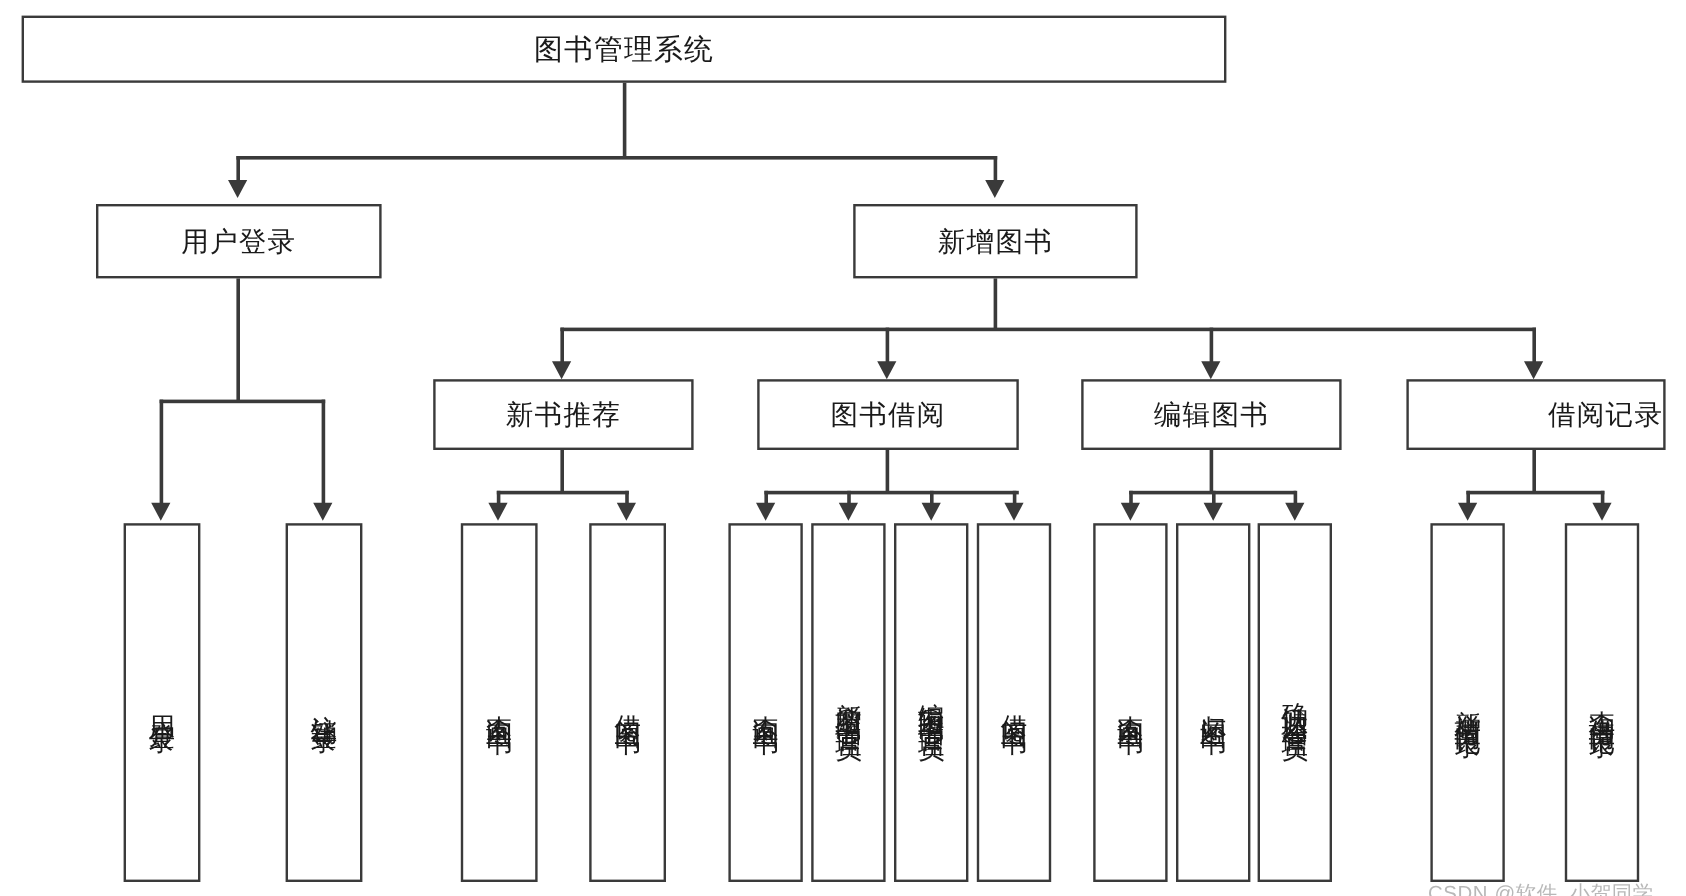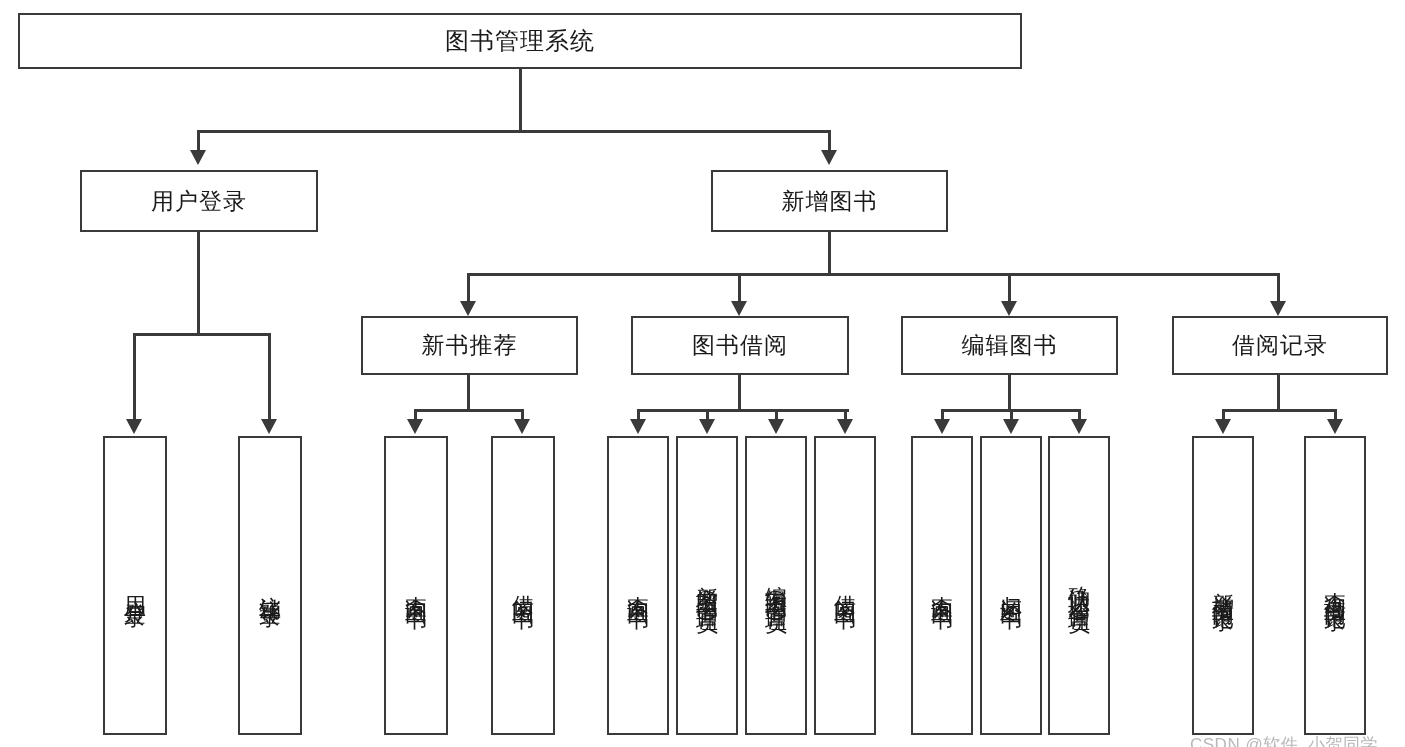--- a/index.html
+++ b/index.html
@@ -131,21 +131,21 @@
 
   <div class="node h" style="left:631px; top:316px; width:218px; height:59px;">
     <span>图书借阅</span>
   </div>
   <div class="node h" style="left:361px; top:316px; width:217px; height:59px;">
     <span>新书推荐</span>
   </div>
   <div class="node h" style="left:901px; top:316px; width:217px; height:59px;">
     <span>编辑图书</span>
   </div>
-  <div class="node h" style="left:1172px; top:316px; width:216px; height:59px;">
+  <div class="node h" style="left:1172px; top:316px; width:216px; height:59px;justify-content:flex-end;">
     <span>借阅记录</span>
   </div>
 
   <div class="vline" style="left:467px; top:375px; width:3px; height:36px;"></div>
   <div class="hline" style="left:414px; top:409px; width:110px; height:3px;"></div>
   <div class="vline" style="left:414px; top:409px; width:3px; height:12px;"></div>
   <div class="arrow" style="left:407px; top:419px;"></div>
   <div class="vline" style="left:521px; top:409px; width:3px; height:12px;"></div>
   <div class="arrow" style="left:514px; top:419px;"></div>
 

